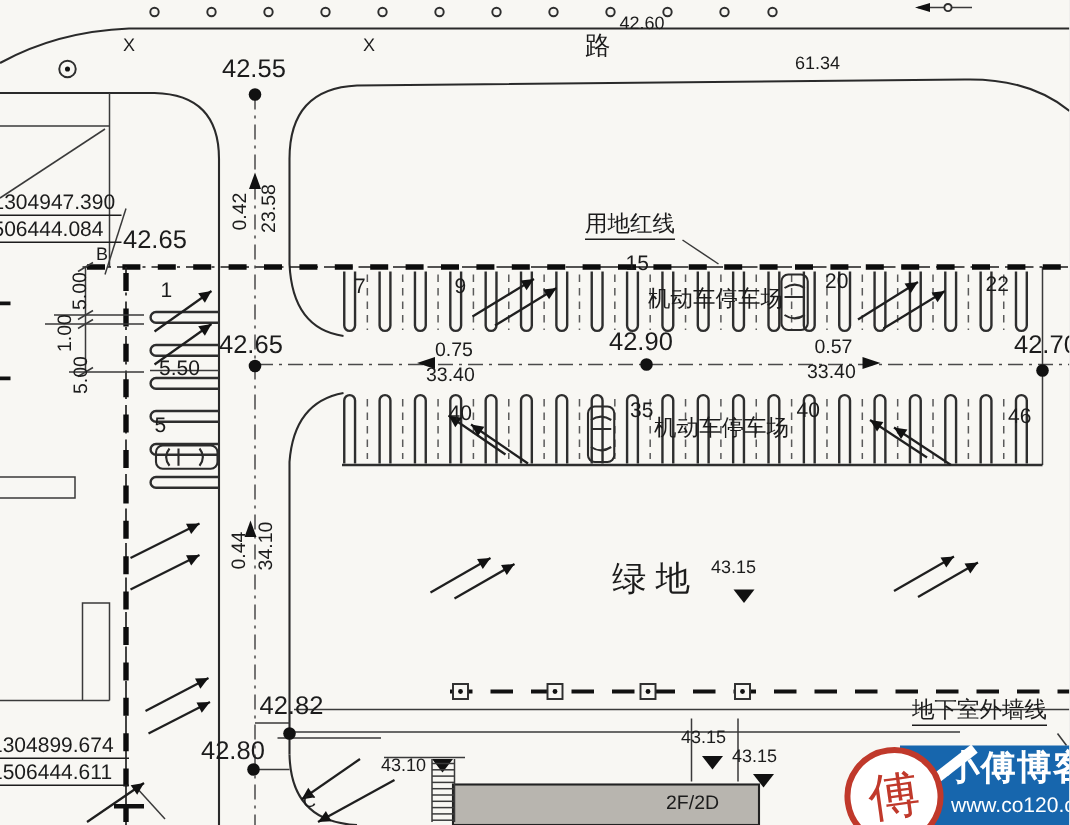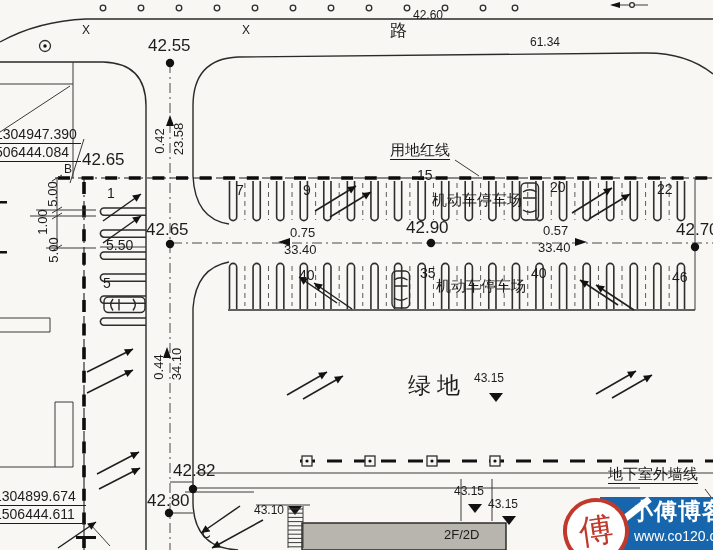--- a/index.html
+++ b/index.html
@@ -331,21 +331,21 @@
 <div class="lbl s14" style="left:657px;top:182px">22</div>
 <div class="lbl s14" style="left:299px;top:268px">40</div>
 <div class="lbl s14" style="left:420px;top:266px">35</div>
 <div class="lbl s14" style="left:531px;top:266px">40</div>
 <div class="lbl s14" style="left:672px;top:270px">46</div>
 
 <div class="lbl green" style="left:408px;top:373px">绿地</div>
 <div class="lbl s16" style="left:474px;top:372px">43.15</div>
 
 <div class="lbl s17" style="left:173px;top:462px">42.82</div>
-<div class="lbl s17" style="left:147px;top:492px">42.80</div>
+<div class="lbl s17" style="left:134px;top:492px">42.80</div>
 <div class="lbl s16" style="left:254px;top:504px">43.10</div>
 <div class="lbl s16" style="left:454px;top:485px">43.15</div>
 <div class="lbl s16" style="left:488px;top:498px">43.15</div>
 <div class="lbl s13" style="left:444px;top:528px">2F/2D</div>
 <div class="lbl ul" style="left:608px;top:466px">地下室外墙线</div>
 
 <div class="lbl s14 ul" style="left:-6px;top:489px;width:92px">1304899.674</div>
 <div class="lbl s14 ul" style="left:-6px;top:507px;width:92px">1506444.611</div>
 <div class="lbl s16" style="left:202px;top:528px">C</div>
 

